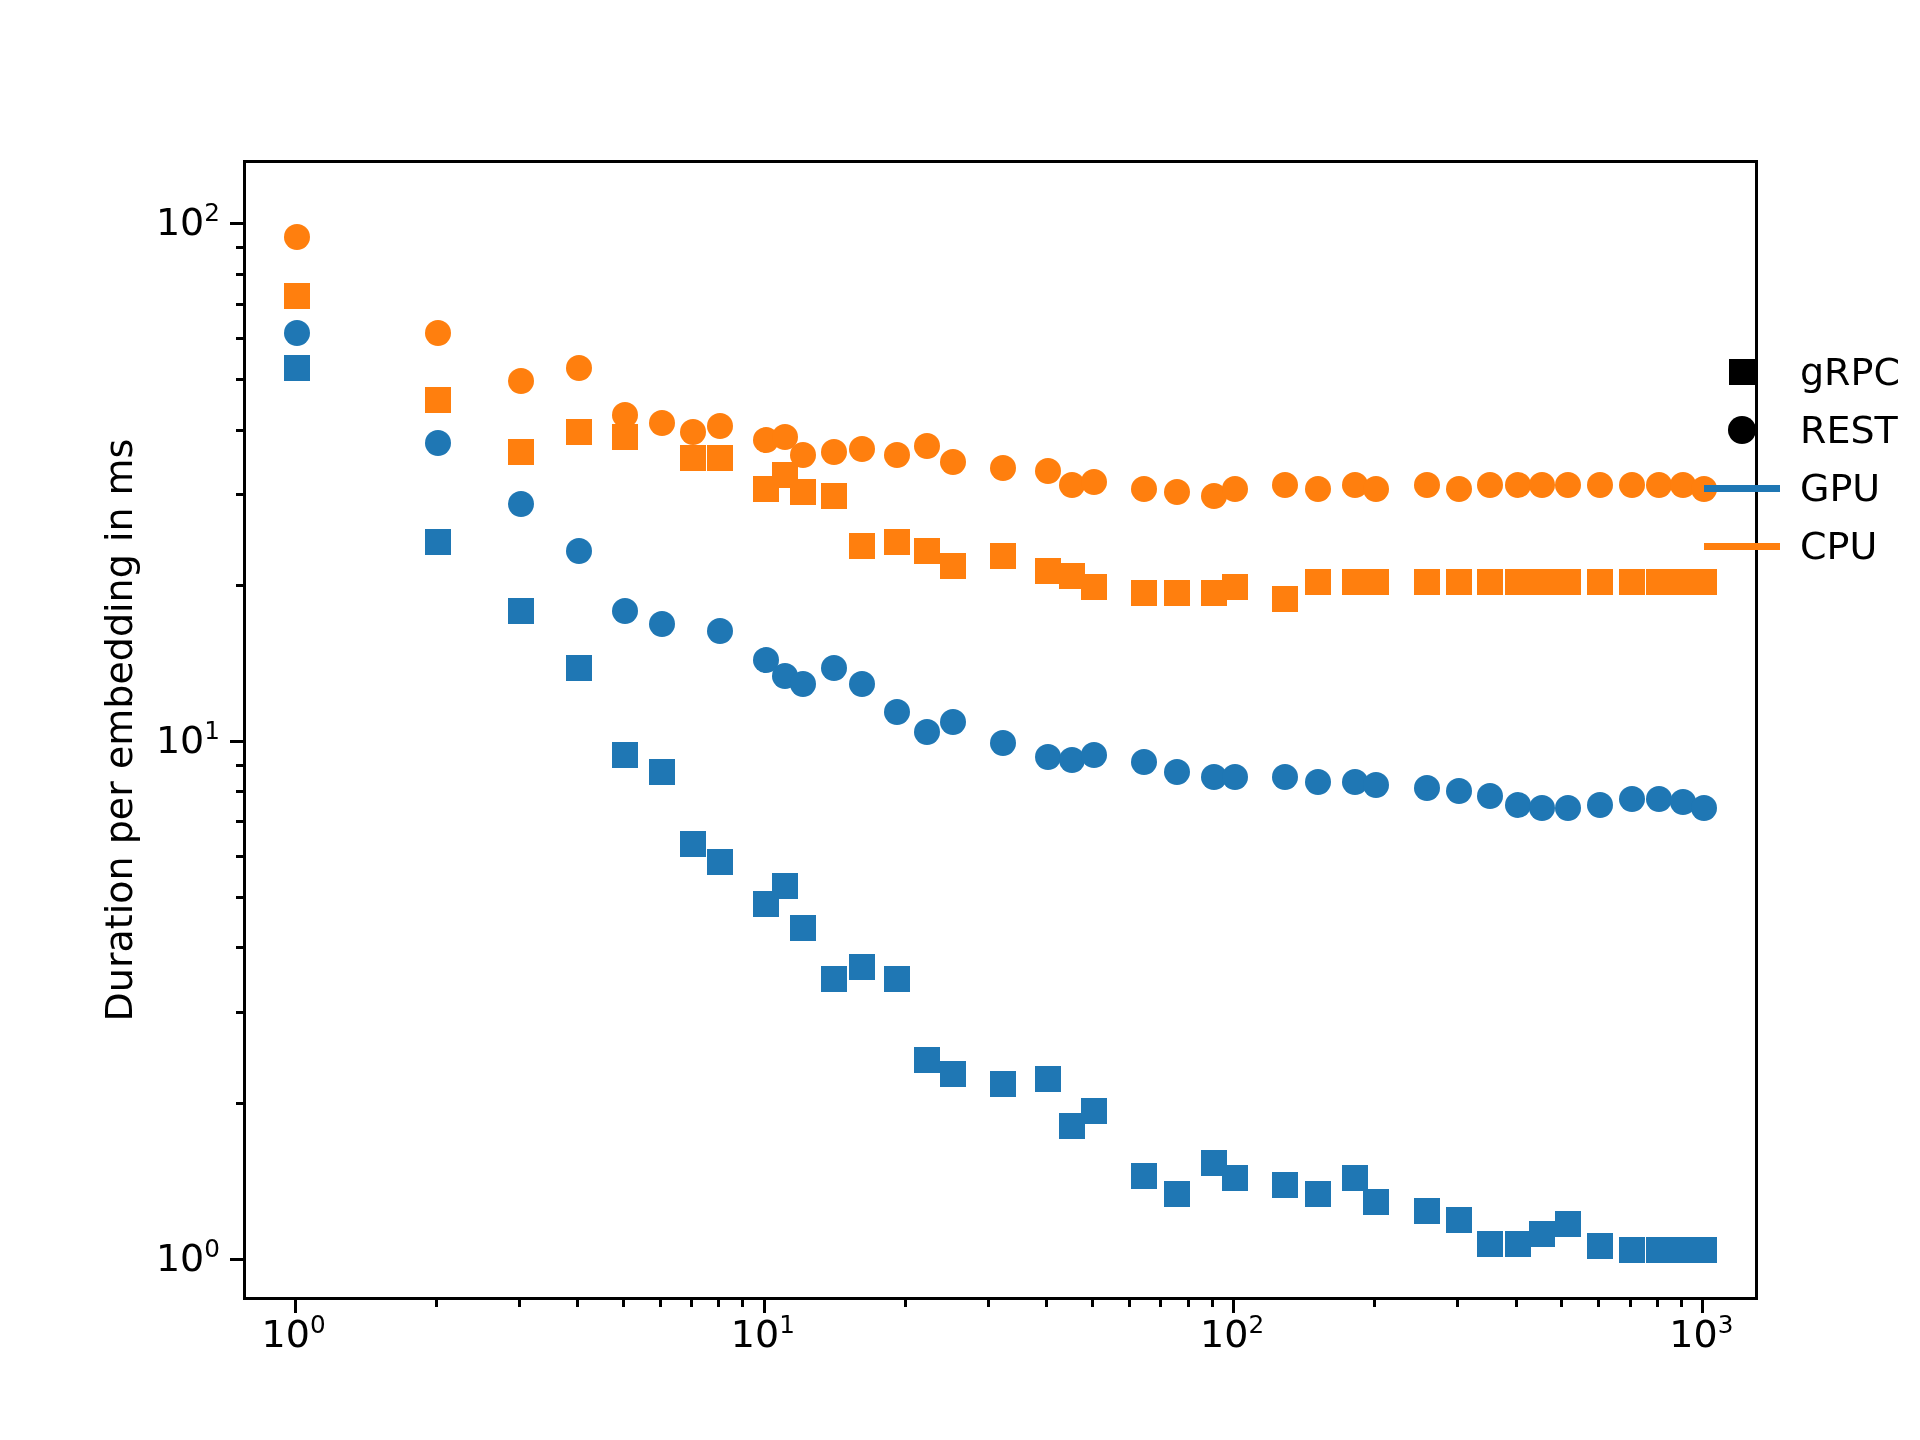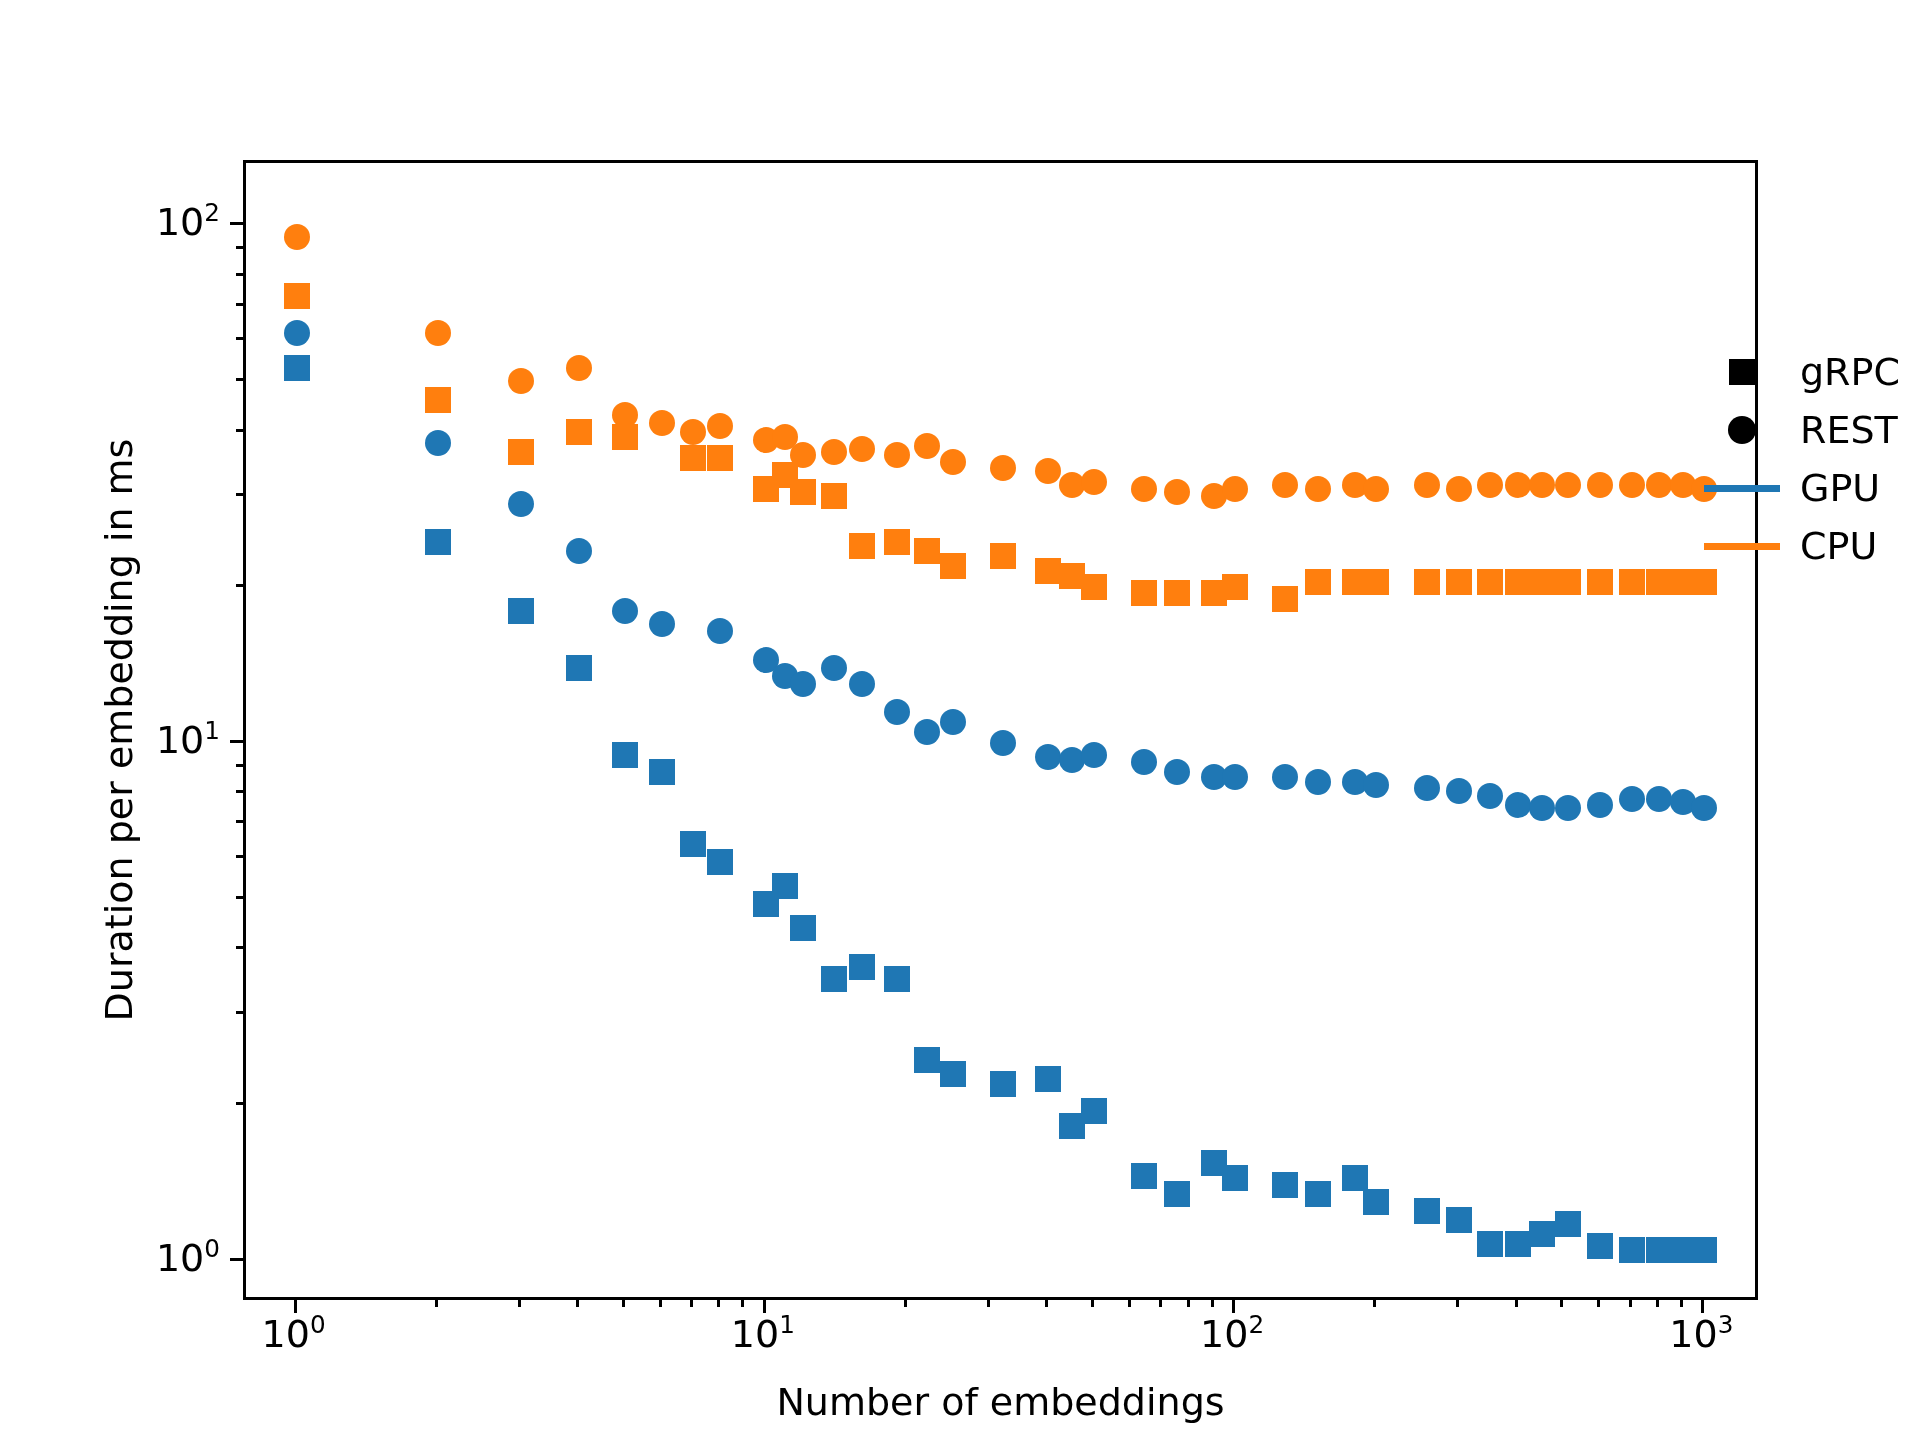--- a/index.html
+++ b/index.html
@@ -133,21 +133,20 @@
   .lg-circle { width: 28px; height: 28px; border-radius: 50%; background: #000000; }
   .lg-line { width: 76px; height: 7px; }
 </style>
 </head>
 <body>
 
 <div id="figure">
 
   <div id="ylabel">Duration per embedding in ms</div>
 
-  <div id="xlabel">Number of embeddings</div>
 
   <div id="tick-layer">
       <div class="tick-mark ytick-major" style="top: 740.266px;"></div>
       <div class="ytick-label" style="top: 740.266px;"><span>10</span><sup>1</sup></div>
       <div class="tick-mark ytick-major" style="top: 222.437px;"></div>
       <div class="ytick-label" style="top: 222.437px;"><span>10</span><sup>2</sup></div>
       <div class="tick-mark ytick-minor" style="top: 1102.21px;"></div>
       <div class="tick-mark ytick-minor" style="top: 1011.03px;"></div>
       <div class="tick-mark ytick-minor" style="top: 946.332px;"></div>
       <div class="tick-mark ytick-minor" style="top: 896.149px;"></div>

